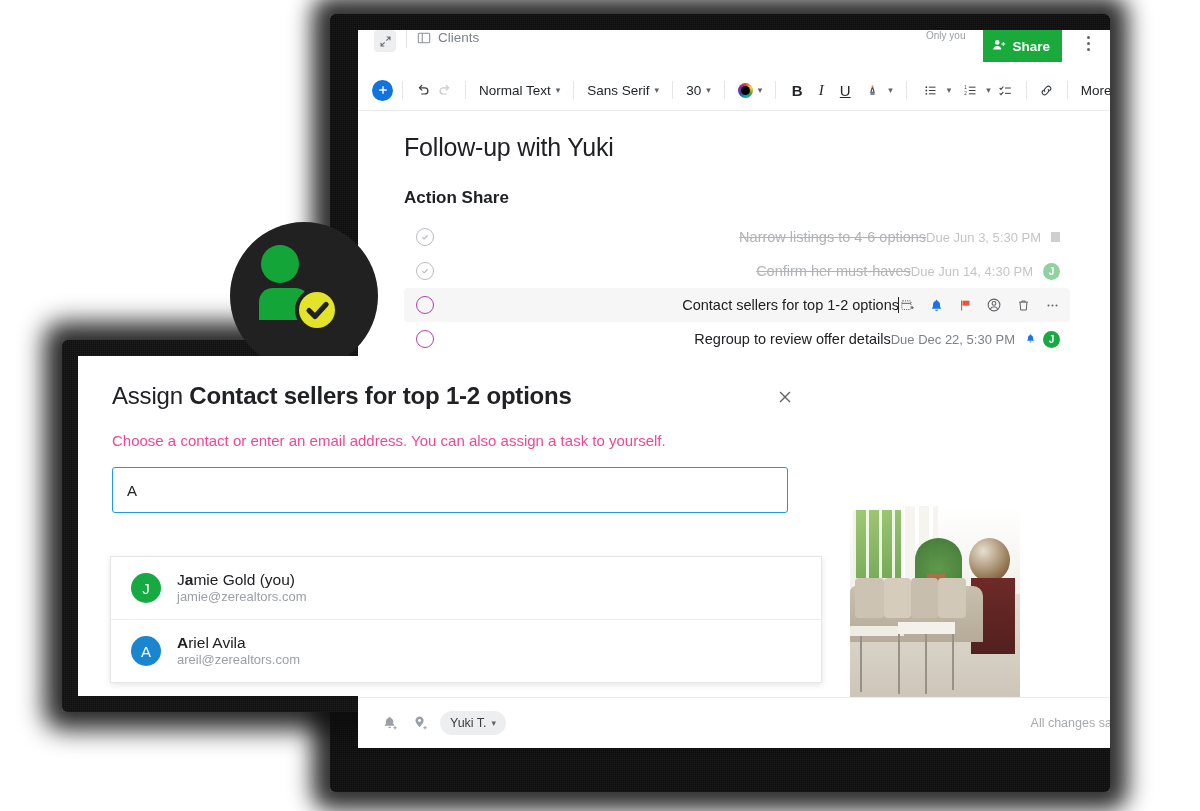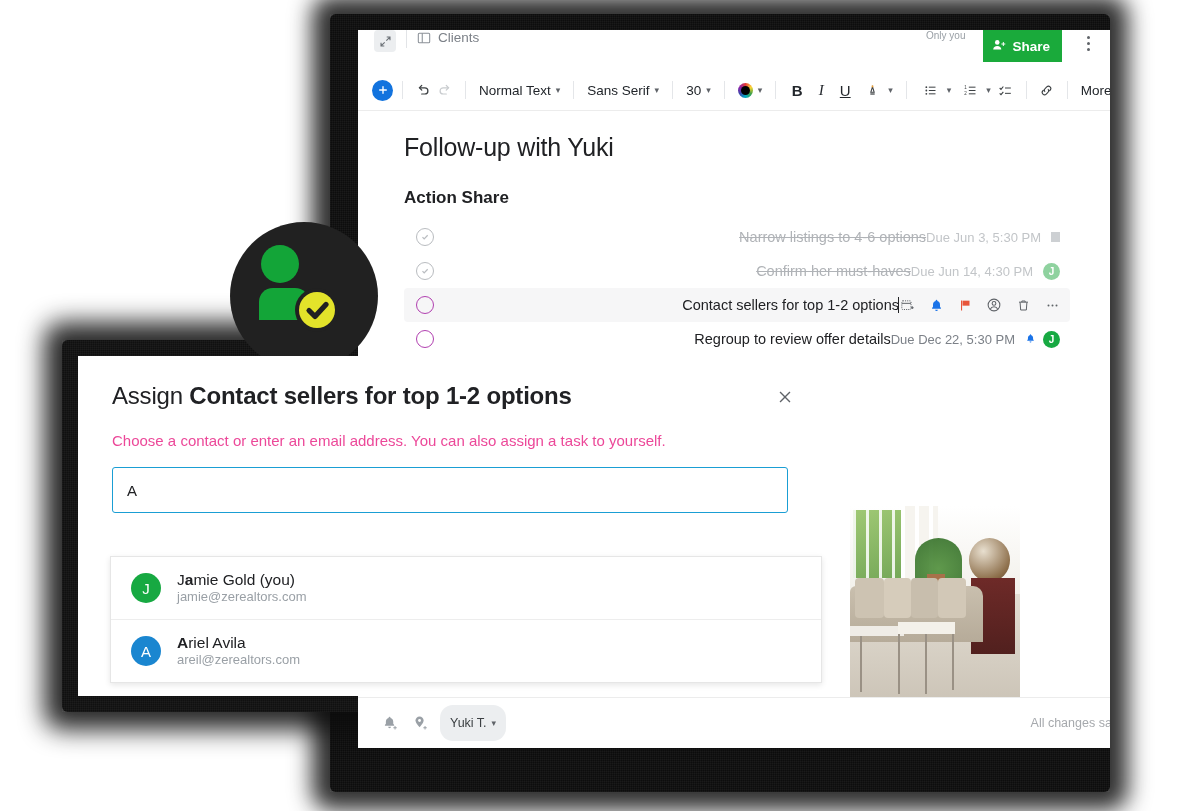--- a/index.html
+++ b/index.html
@@ -138,21 +138,21 @@
   .pi{position:absolute;}
 
   
   .doc-footer{
     position:absolute;left:0;bottom:0;width:752px;height:50px;
     border-top:1px solid #ececec;background:#fff;
     display:flex;align-items:center;padding:0 20px 0 22px;gap:10px;
   }
   .foot-icon{width:20px;height:20px;color:#9aa0a6;display:flex;align-items:center;justify-content:center;cursor:pointer;}
   .chip{
-    background:#eceef0;border-radius:13px;height:36px;padding:0 10px;
+    background:#eceef0;border-radius:13px;height:24px;padding:0 10px;
     display:flex;align-items:center;gap:5px;font-size:12.5px;color:#3c4043;cursor:pointer;
   }
   .foot-spacer{flex:1;}
   .saved{font-size:12.5px;color:#a6a9ad;}
 
   
   .modal{
     position:absolute;left:78px;top:356px;width:744px;height:340px;
     background:#ffffff;
   }

